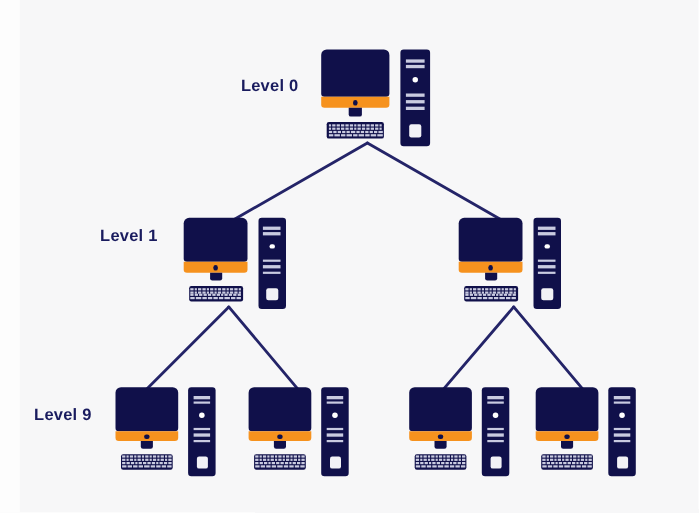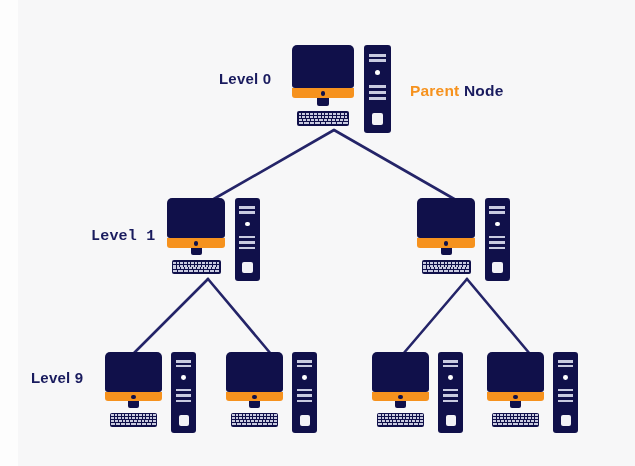--- a/index.html
+++ b/index.html
@@ -611,20 +611,17 @@
             <div class="tw-line" style="left: 4.6px; top: 36.8px; width: 15.64px; height: 2.392px;"></div>
             <div class="tw-line" style="left: 4.6px; top: 42.32px; width: 15.64px; height: 2.392px;"></div>
             <div class="tw-line" style="left: 4.6px; top: 47.84px; width: 15.64px; height: 2.392px;"></div>
             <div class="tw-btn" style="left: 7.36px; top: 62.56px; width: 10.12px; height: 11.04px;"></div>
           </div>
         </div>
       </div>
     </div>
 
   <div class="lvl-label" style="left:207px;top:70px;margin-left:12px;">Level 0</div>
-  <div class="lvl-label" style="left:91px;top:228px;font-family:Liberation Mono, monospace;">Level 1</div>
+  <div class="lvl-label" style="left:91px;top:206px;">Level 1</div>
   <div class="lvl-label" style="left:31px;top:369px;">Level 9</div>
 
-  <div id="parent-node-label" style="left:410px;top:82px;">
-    <span class="accent">Parent</span><span>&nbsp;</span><span class="plain">Node</span>
-  </div>
 
 </div>
 
 </body></html>

